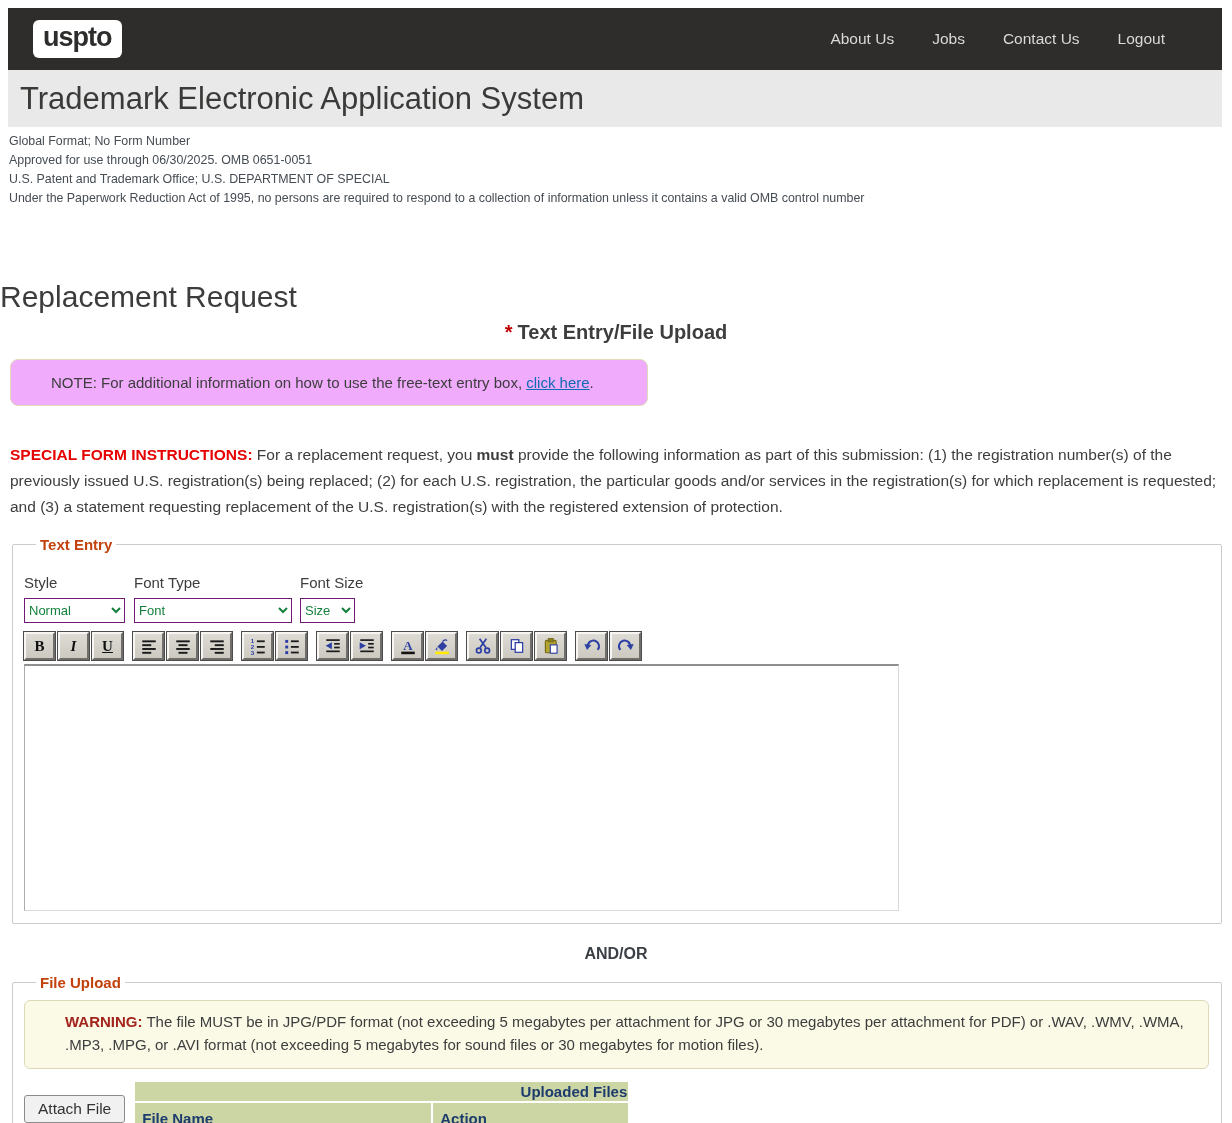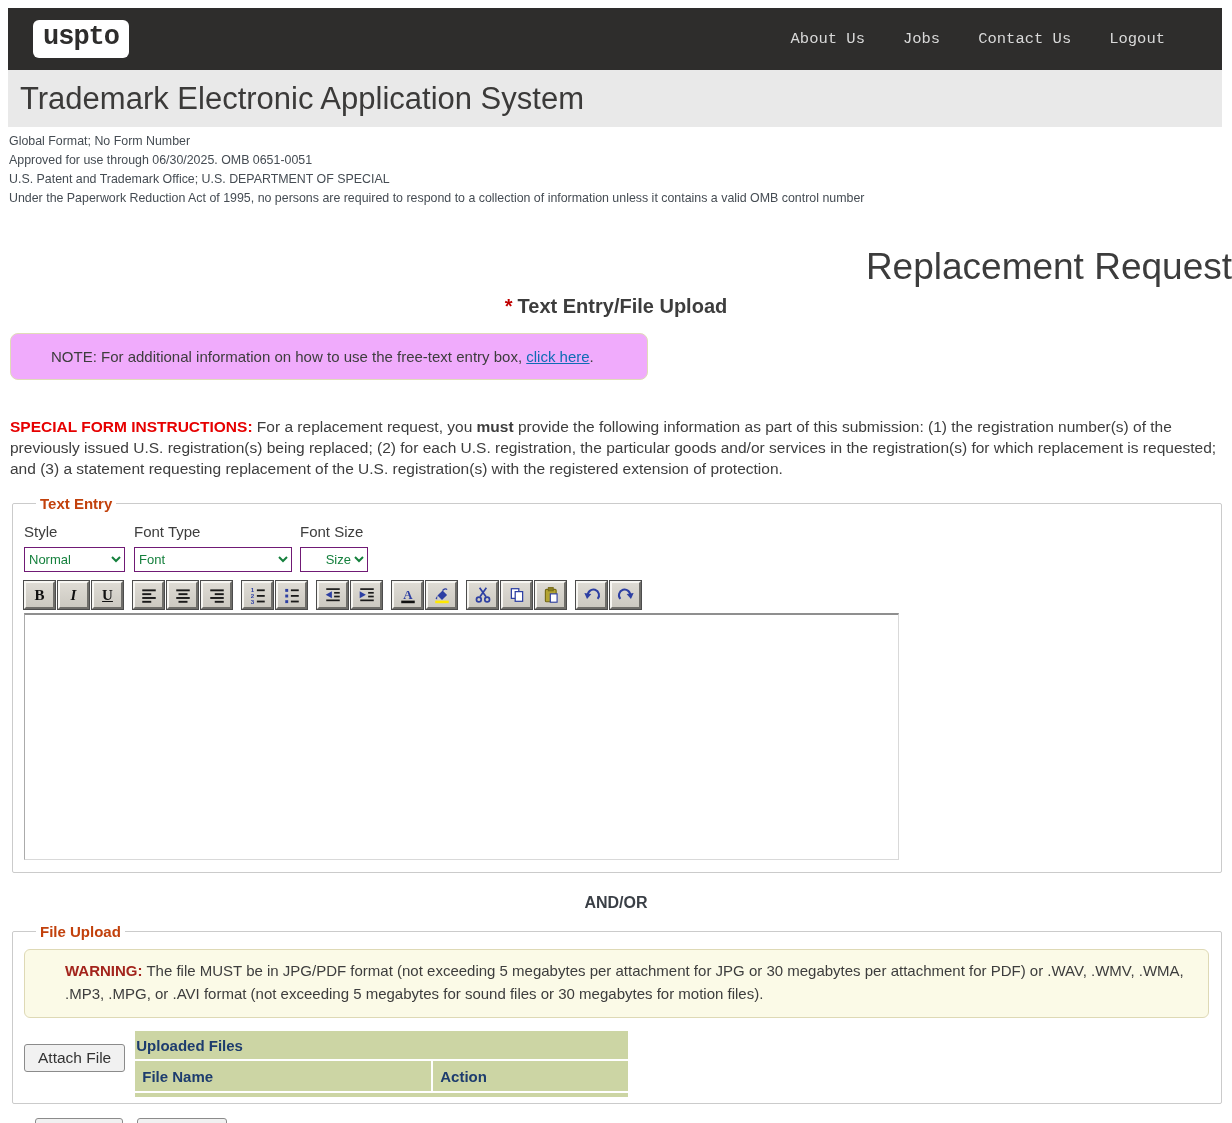--- a/index.html
+++ b/index.html
@@ -1,56 +1,56 @@
 <!DOCTYPE html>
 <html><head>
 <meta charset="utf-8">
 <style>
   * { box-sizing: border-box; }
   html,body { margin:0; padding:0; background:#fff; }
   body { width:1232px; min-height:1123px; font-family:"Liberation Sans", sans-serif; color:#3d3d3d; }
 
   
   .top-strip { height:8px; background:#fff; }
-  .header-bar { margin:0 10px 0 8px; height:62px; background:#2e2d2c; display:flex; align-items:center;font-family:Liberation Mono, monospace; }
+  .header-bar { margin:0 10px 0 8px; height:62px; background:#2e2d2c; display:flex; align-items:center; }
   .logo-box { margin-left:25px; background:#fff; border-radius:6px; padding:2px 10px 6px 10px; }
   .logo-text { font-size:27px; font-weight:bold; color:#2e2d2c; letter-spacing:-1px; line-height:30px; }
   .nav { margin-left:auto; display:flex; gap:38px; padding-right:57px; }
   .nav-link { color:#d9d9d9; font-size:15.5px; cursor:pointer; }
   .title-band { margin:0 10px 0 8px; height:57px; background:#e9e9e9; display:flex; align-items:center; }
   .app-title { margin-left:12px; font-size:31px; font-weight:400; color:#3b3a39; }
 
   
   .form-info { margin:5px 10px 0 9px; font-size:12.4px; line-height:19px; color:#454c53; }
 
   
-  .page-title { margin-top:38px; text-align:right; font-size:37px; font-weight:400; color:#3c3c3c; }
+  .page-title { margin-top:72px; text-align:left; font-size:30px; font-weight:400; color:#3c3c3c; }
   .page-subtitle { margin-top:7px; text-align:center; font-size:20px; font-weight:bold; color:#3d3d3d; }
   .req-asterisk { color:#c00000; margin-right:5px; }
 
   
   .note-box { margin:15px 0 0 10px; width:638px; background:#f0abfc; border:1px solid #e0dcb8; border-radius:8px; padding:14px 14px 14px 40px; font-size:15px; color:#3d3d3d; }
   .note-link { color:#0e6cb5; text-decoration:underline; cursor:pointer; }
 
   
-  .instructions { margin:36px 12px 0 10px; font-size:15.5px; line-height:21px; color:#3d3d3d; }
+  .instructions { margin:36px 12px 0 10px; font-size:15.5px; line-height:26px; color:#3d3d3d; }
   .instr-label { color:#e60000; font-weight:bold; }
   .instr-bold { font-weight:bold; }
 
   
   fieldset { margin:16px 10px 0 12px; border:1px solid #cbcbcb; border-radius:2px; padding:2px 12px 12px 11px; }
   legend { font-size:15px; font-weight:bold; color:#c2410c; padding:0 4px; margin-left:12px; }
 
   
-  .controls { display:grid; grid-template-columns:110px 166px auto; margin-top:9px; }
+  .controls { display:grid; grid-template-columns:110px 166px auto; margin-top:19px; }
   .ctl-label { font-size:15px; color:#3d3d3d; margin-bottom:7px; }
   .controls select { height:25px; font-size:13px; font-family:"Liberation Sans",sans-serif; border:1px solid #701a75; background:#fff; color:#15803d; }
   .sel-style { width:101px; }
   .sel-font  { width:158px; }
-  .sel-size  { width:68px;text-align:right; }
+  .sel-size  { width:55px; }
 
   
   .toolbar { margin-top:9px; display:flex; align-items:center; }
   .grp { display:flex; gap:3px; margin-right:10px; }
   .tb-btn { width:31px; height:28px; padding:0; display:flex; align-items:center; justify-content:center;
             background:linear-gradient(#dedbd4,#ccc9c1); border:2px solid; border-color:#f7f6f2 #6f6e6a #6f6e6a #f7f6f2;
             box-shadow:0 0 0 1px #4c4c4c; cursor:pointer; }
   .tb-btn svg { width:18px; height:18px; display:block; }
   .glyph-serif { font-family:"Liberation Serif", serif; font-size:15px; font-weight:bold; color:#111; line-height:1; }
   .glyph-italic { font-style:italic; }
@@ -67,21 +67,21 @@
   
   .fu-fieldset { margin-top:11px; padding-bottom:4px; }
   .warn-box { margin-top:7px; background:#fbfae7; border:1px solid #ded9b5; border-radius:6px; padding:9px 16px 12px 40px; font-size:15px; line-height:23px; color:#3d3d3d; }
   .warn-label { color:#a3241c; font-weight:bold; }
   .upload-row { display:flex; align-items:flex-start; margin-top:11px; }
   .attach-btn { margin-top:15px; }
   .btn { background:#f1f1f1; border:1px solid #8b8b8b; border-radius:3px; padding:4px 13px; font-size:15.5px; color:#333;
          font-family:"Liberation Sans",sans-serif; cursor:pointer; }
   .upload-table { border-collapse:separate; border-spacing:2px; background:#fff; margin-left:8px; width:497px; }
   .upload-table td { background:#ccd5a4; color:#1d3c6e; font-weight:bold; font-size:15px; }
-  .tbl-title { text-align:left; height:28px; }
+  .tbl-title { text-align:right; height:19px; }
   .tbl-col { text-align:left; padding:2px 7px; height:30px; }
   .col-filename { width:296px; }
   .col-action { width:195px; }
   .tbl-strip { height:4px; padding:0; font-size:0; line-height:0; }
 
   
   .footer { margin:14px 0 6px 35px; display:flex; gap:14px; }
 </style>
 </head>
 <body>

